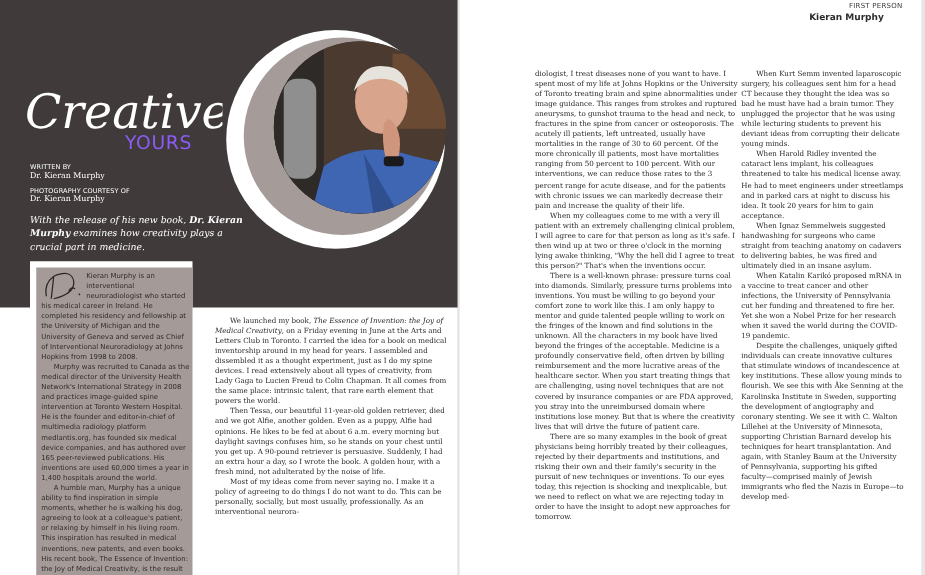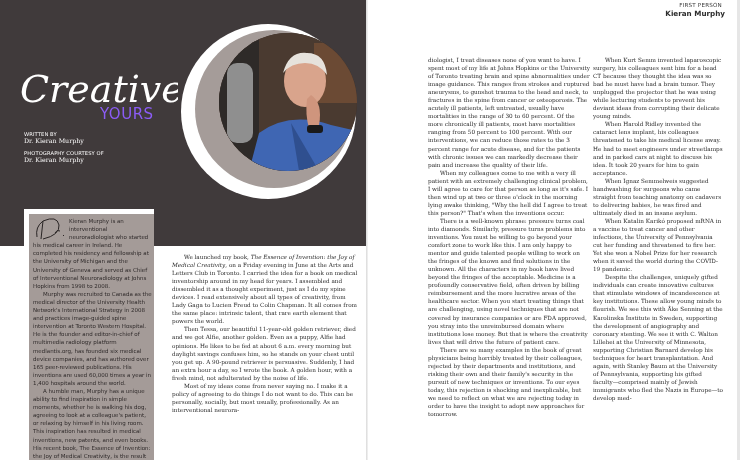--- a/index.html
+++ b/index.html
@@ -48,21 +48,21 @@
 
   
   .col-left-body { position:absolute; left:172px; top:253px; width:188px; font-size:5.7px; line-height:8.05px;
                    color:#2a2a2a; }
   .col-left-body p { text-indent:12px; }
   .col-left-body i { font-style:italic; }
 
   
   .section-label { position:absolute; right:18px; top:2px; text-align:right; font-family:"DejaVu Sans", sans-serif;
                    font-size:5.6px; color:#3a3a3a; letter-spacing:0.2px; }
-  .section-name { position:absolute; right:15px; top:9px; text-align:right; font-family:"DejaVu Sans", sans-serif;
+  .section-name { position:absolute; right:33px; top:9px; text-align:right; font-family:"DejaVu Sans", sans-serif;
                   font-size:7.2px; color:#2d2d2d; font-weight:bold; }
   .col-r1 { position:absolute; left:428px; top:56px; width:162px; font-size:5.7px; line-height:8.05px; color:#2a2a2a; }
   .col-r2 { position:absolute; left:593px; top:56px; width:130px; font-size:5.7px; line-height:8.05px; color:#2a2a2a; }
   .col-r1 p, .col-r2 p { text-indent:12px; }
   .col-r1 p.cont, .col-r2 p.cont { text-indent:0; }
 </style>
 </head>
 <body>
 
 <div class="page-left">
@@ -71,20 +71,23 @@
   <svg class="title-script" viewBox="0 0 160 70">
     <text x="2" y="50" fill="#ffffff" font-family="DejaVu Serif, serif" font-style="italic" font-size="38" font-weight="normal">Creatively</text>
   </svg>
   <div class="title-yours">YOURS</div>
 
   <div class="credit-label" style="top:131px;">WRITTEN BY</div>
   <div class="credit-name" style="top:137px;">Dr. Kieran Murphy</div>
   <div class="credit-label" style="top:150px;">PHOTOGRAPHY COURTESY OF</div>
   <div class="credit-name" style="top:156px;">Dr. Kieran Murphy</div>
 
+  <div class="deck">
+    <span>With the release of his new book, </span><b>Dr. Kieran Murphy</b><span> examines how creativity plays a crucial part in medicine.</span>
+  </div>
 
   <div class="ring-outer"></div>
   <div class="ring-inner"></div>
   <div class="photo">
     <svg viewBox="0 0 138 138">
       <rect x="0" y="0" width="138" height="138" fill="#4a3a30"></rect>
       <rect x="0" y="0" width="40" height="138" fill="#2e2a28"></rect>
       <rect x="8" y="30" width="26" height="80" rx="10" fill="#8f8f8f"></rect>
       <rect x="95" y="10" width="43" height="60" fill="#6b4a34"></rect>
       <path d="M30 138 L40 100 Q70 78 112 92 L138 98 L138 138 Z" fill="#3f66b3"></path>

